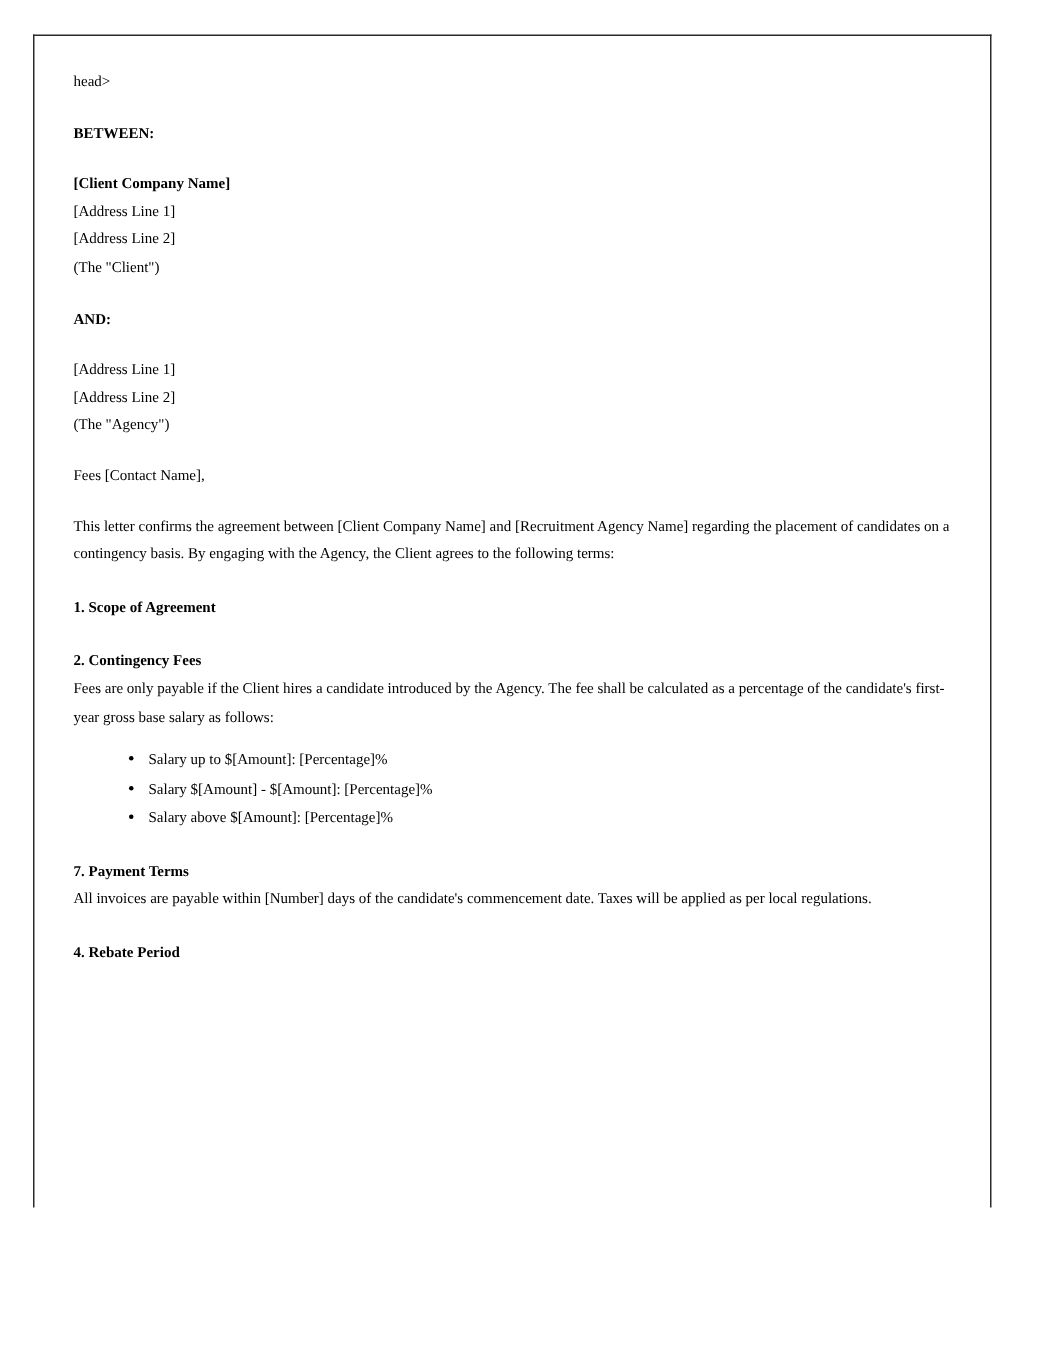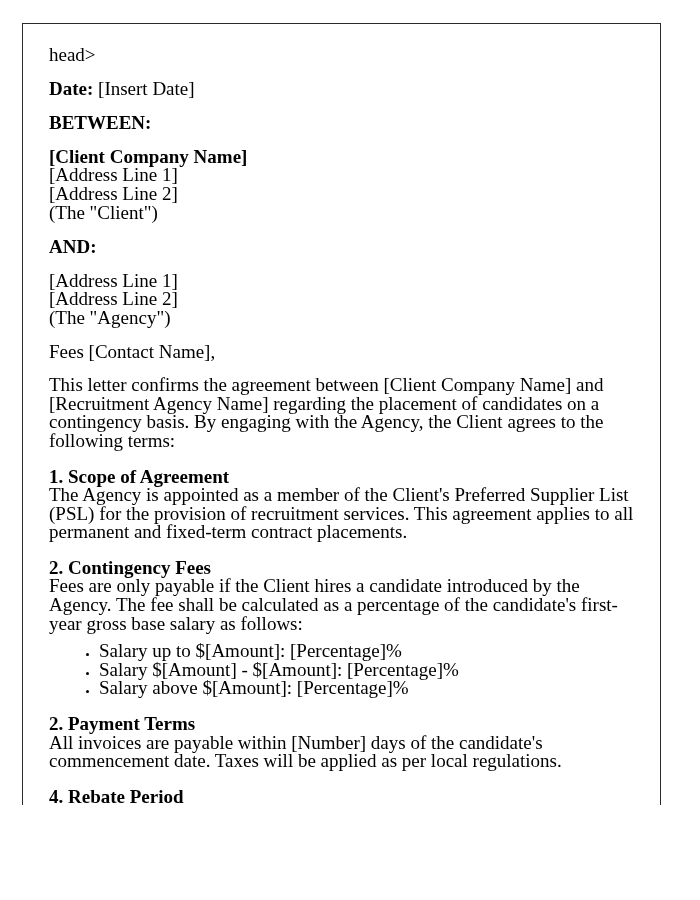--- a/index.html
+++ b/index.html
@@ -27,21 +27,21 @@
     box-sizing: border-box;
     overflow: hidden;
     background: #ffffff;
   }
 
   #doc-body {
     position: absolute;
     left: 26px;
     top: 18px;
     width: 592px;
-    font-size: 19px;
+    font-size: 10px;
     line-height: 18.6px;
   }
 
   
   .frag {
     margin: 0 0 0 0;
     padding-top: 4px;
   }
 
   .para {
@@ -98,21 +98,20 @@
   }
 </style>
 </head>
 <body>
 
 <div id="doc-frame">
   <div id="doc-body">
 
     <p class="frag">head&gt;</p>
 
-    <p class="para"><span class="lead-label">Date:</span> <span>[Insert Date]</span></p>
 
     <p class="strong-line">BETWEEN:</p>
 
     <p class="addr-block">
       <span class="addr-name">[Client Company Name]</span>
       <span class="addr-line">[Address Line 1]</span>
       <span class="addr-line">[Address Line 2]</span>
       <span class="addr-line">(The "Client")</span>
     </p>
 
@@ -124,35 +123,34 @@
       <span class="addr-line">(The "Agency")</span>
     </p>
 
 
     <p class="para">Fees [Contact Name],</p>
 
     <p class="para">This letter confirms the agreement between [Client Company Name] and [Recruitment Agency Name] regarding the placement of candidates on a contingency basis. By engaging with the Agency, the Client agrees to the following terms:</p>
 
     <div class="section">
       <p class="section-heading">1. Scope of Agreement</p>
-      <p class="section-text">The Agency is appointed as a member of the Client's Preferred Supplier List (PSL) for the provision of recruitment services. This agreement applies to all permanent and fixed-term contract placements.</p>
     </div>
 
     <div class="section">
       <p class="section-heading">2. Contingency Fees</p>
       <p class="section-text">Fees are only payable if the Client hires a candidate introduced by the Agency. The fee shall be calculated as a percentage of the candidate's first-year gross base salary as follows:</p>
       <ul class="fee-list">
         <li>Salary up to $[Amount]: [Percentage]%</li>
         <li>Salary $[Amount] - $[Amount]: [Percentage]%</li>
         <li>Salary above $[Amount]: [Percentage]%</li>
       </ul>
     </div>
 
     <div class="section">
-      <p class="section-heading">2. Payment Terms</p>
+      <p class="section-heading">7. Payment Terms</p>
       <p class="section-text">All invoices are payable within [Number] days of the candidate's commencement date. Taxes will be applied as per local regulations.</p>
     </div>
 
     <div class="section">
       <p class="section-heading">4. Rebate Period</p>
       <p class="section-text"></p>
     </div>
 
   </div>
 </div>

